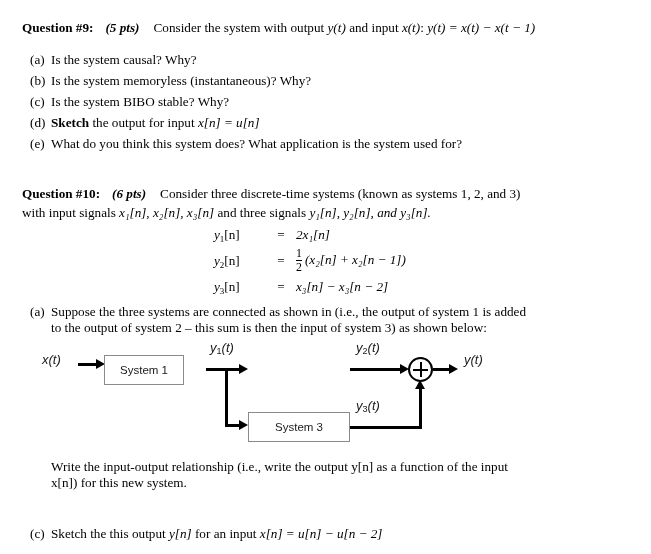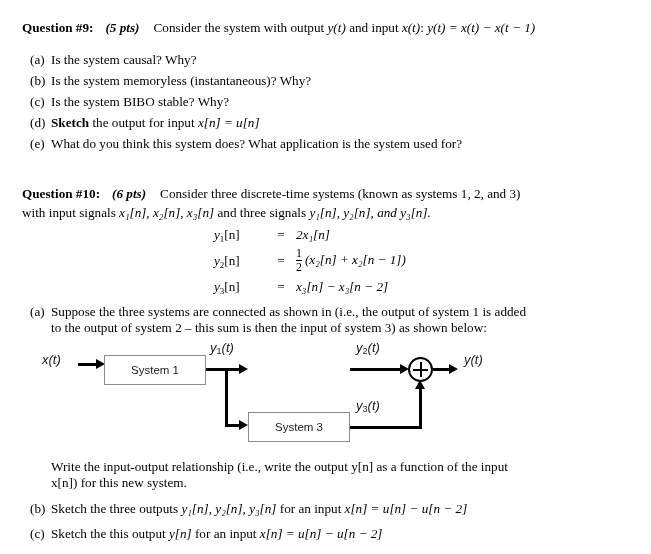--- a/index.html
+++ b/index.html
@@ -247,21 +247,21 @@
       <span class="l2">to the output of system 2 – this sum is then the input of system 3) as shown below:</span>
     </span>
   </div>
 
   <div id="block-diagram">
 
     <span class="sig" style="left:42px; top:12px;">x(t)</span>
     <div class="wire h" style="left:78px; top:23px; width:20px;"></div>
     <div class="arrow right" style="left:96px; top:19px;"></div>
 
-    <div class="dbox" style="left:104px; top:15px; width:102px; height:30px;">
+    <div class="dbox" style="left:104px; top:15px; width:80px; height:30px;">
       <span>System 1</span>
     </div>
 
     <span class="sig" style="left:210px; top:0px;"><span>y</span><span class="s">1</span><span>(t)</span></span>
 
     <div class="wire h" style="left:206px; top:28px; width:22px;"></div>
     <div class="wire v" style="left:225px; top:28px; height:59px;"></div>
     <div class="wire h" style="left:225px; top:28px; width:17px;"></div>
     <div class="arrow right" style="left:239px; top:24px;"></div>
     <div class="wire h" style="left:225px; top:84px; width:17px;"></div>
@@ -288,21 +288,18 @@
     <span class="sig" style="left:464px; top:12px;">y(t)</span>
   </div>
 
   <div class="para" style="left:30px; top:459px; width:556px;">
     <span class="ptxt">
       <span class="l2">Write the input-output relationship (i.e., write the output y[n] as a function of the input</span>
       <span class="l2">x[n]) for this new system.</span>
     </span>
   </div>
 
-  <div class="item" style="left:30px; top:501px;">
-    <span class="mk">(b)</span><span>Sketch the three outputs </span><span class="mi">y₁[n], y₂[n], y₃[n]</span><span> for an input </span><span class="mi">x[n] = u[n] − u[n − 2]</span>
-  </div>
 
   <div class="item" style="left:30px; top:526px;">
     <span class="mk">(c)</span><span>Sketch the this output </span><span class="mi">y[n]</span><span> for an input </span><span class="mi">x[n] = u[n] − u[n − 2]</span>
   </div>
 
 </div>
 
 </body></html>

